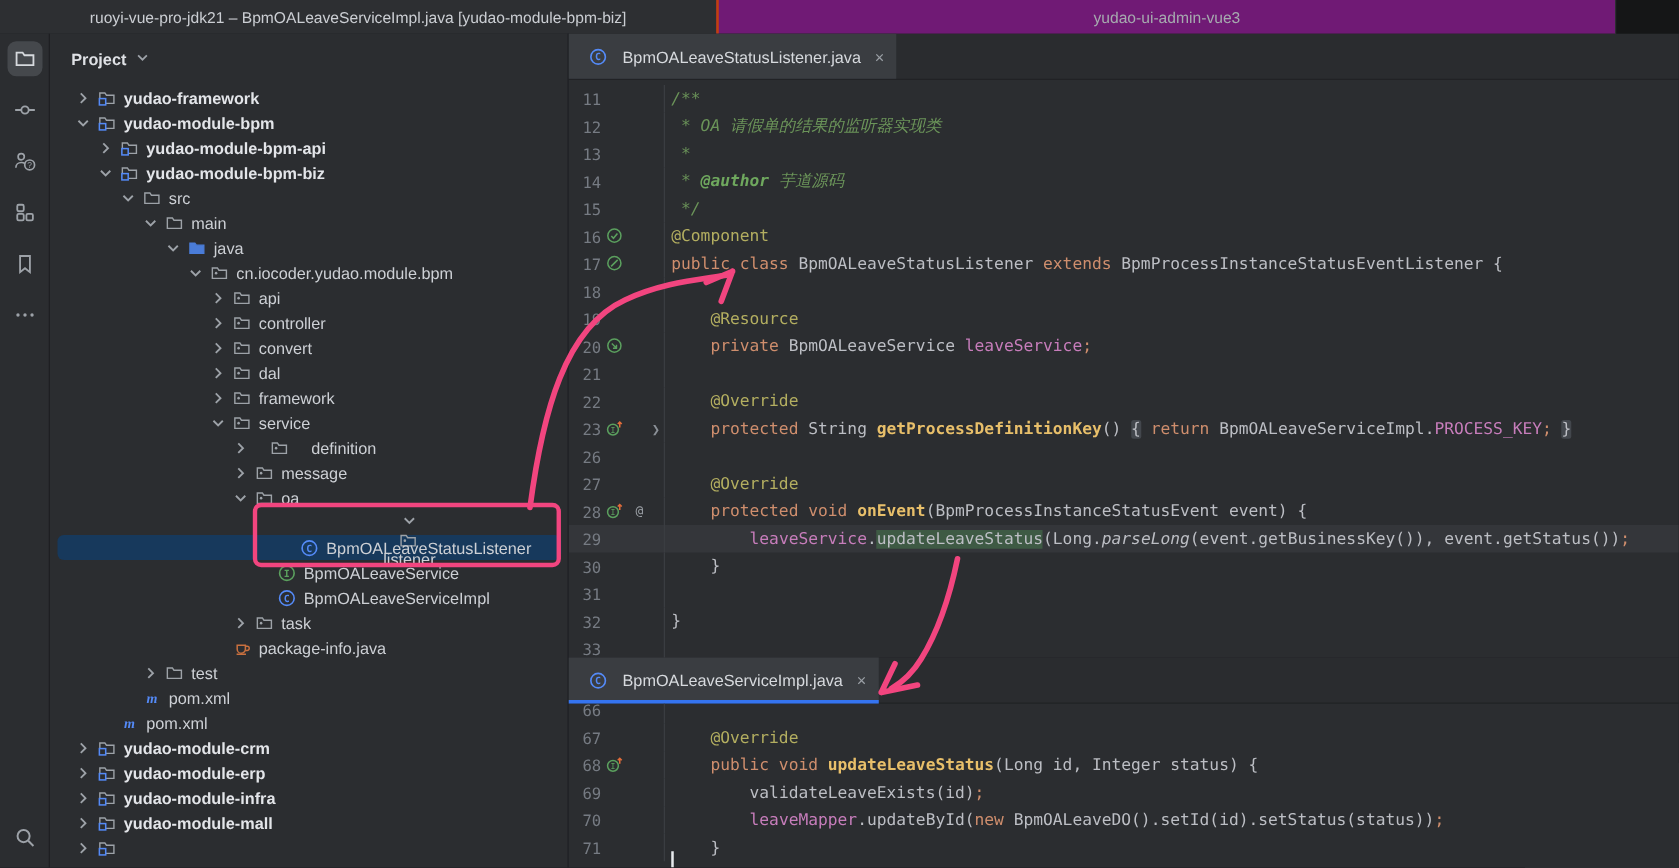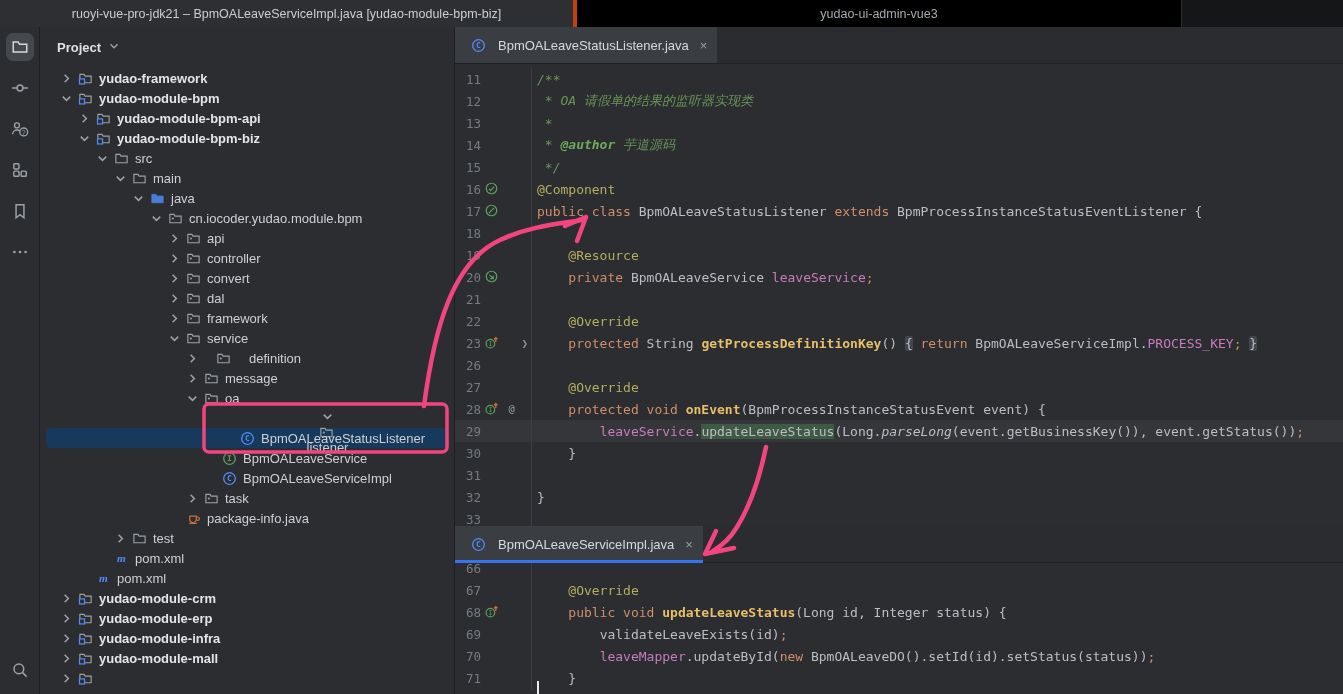--- a/index.html
+++ b/index.html
@@ -3,21 +3,21 @@
 <meta charset="utf-8">
 <style>
   html,body{margin:0;padding:0}
   body{position:relative;width:1343px;height:694px;overflow:hidden;background:#1E1F22;
        font-family:"Liberation Sans",sans-serif;-webkit-font-smoothing:antialiased}
 
   
   .titlebar{position:absolute;top:0;left:0;right:0;height:27px;display:flex}
   .wtab{display:flex;align-items:center;justify-content:center;font-size:12.5px;box-sizing:border-box}
   .wtab.active{width:573px;background:#2D2F32;color:#CBCED3}
-  .wtab.inactive{width:609px;background:#000000;color:#A6AAAF;border-left:4px solid #c2410c;border-right:1px solid #2C2E31}
+  .wtab.inactive{width:720px;background:#701a75;color:#A6AAAF;border-left:2px solid #c2410c;border-right:1px solid #2C2E31}
   .wtab.rest{flex:1;background:#151617}
 
   
   .app{position:absolute;top:27px;left:0;right:0;bottom:0;display:flex}
   .iconbar{width:40px;background:#2B2D30;border-right:1px solid #1E1F22;display:flex;flex-direction:column;align-items:center;padding-top:6px;box-sizing:border-box;flex:none}
   .ib{width:28px;height:28px;border-radius:7px;display:flex;align-items:center;justify-content:center;color:#9DA2A8;margin-bottom:13px;flex:none}
   .ib.active{background:#45484C;color:#D6D9DD}
   .ib svg{width:18px;height:18px;display:block}
   .ib-spacer{flex:1}
 

